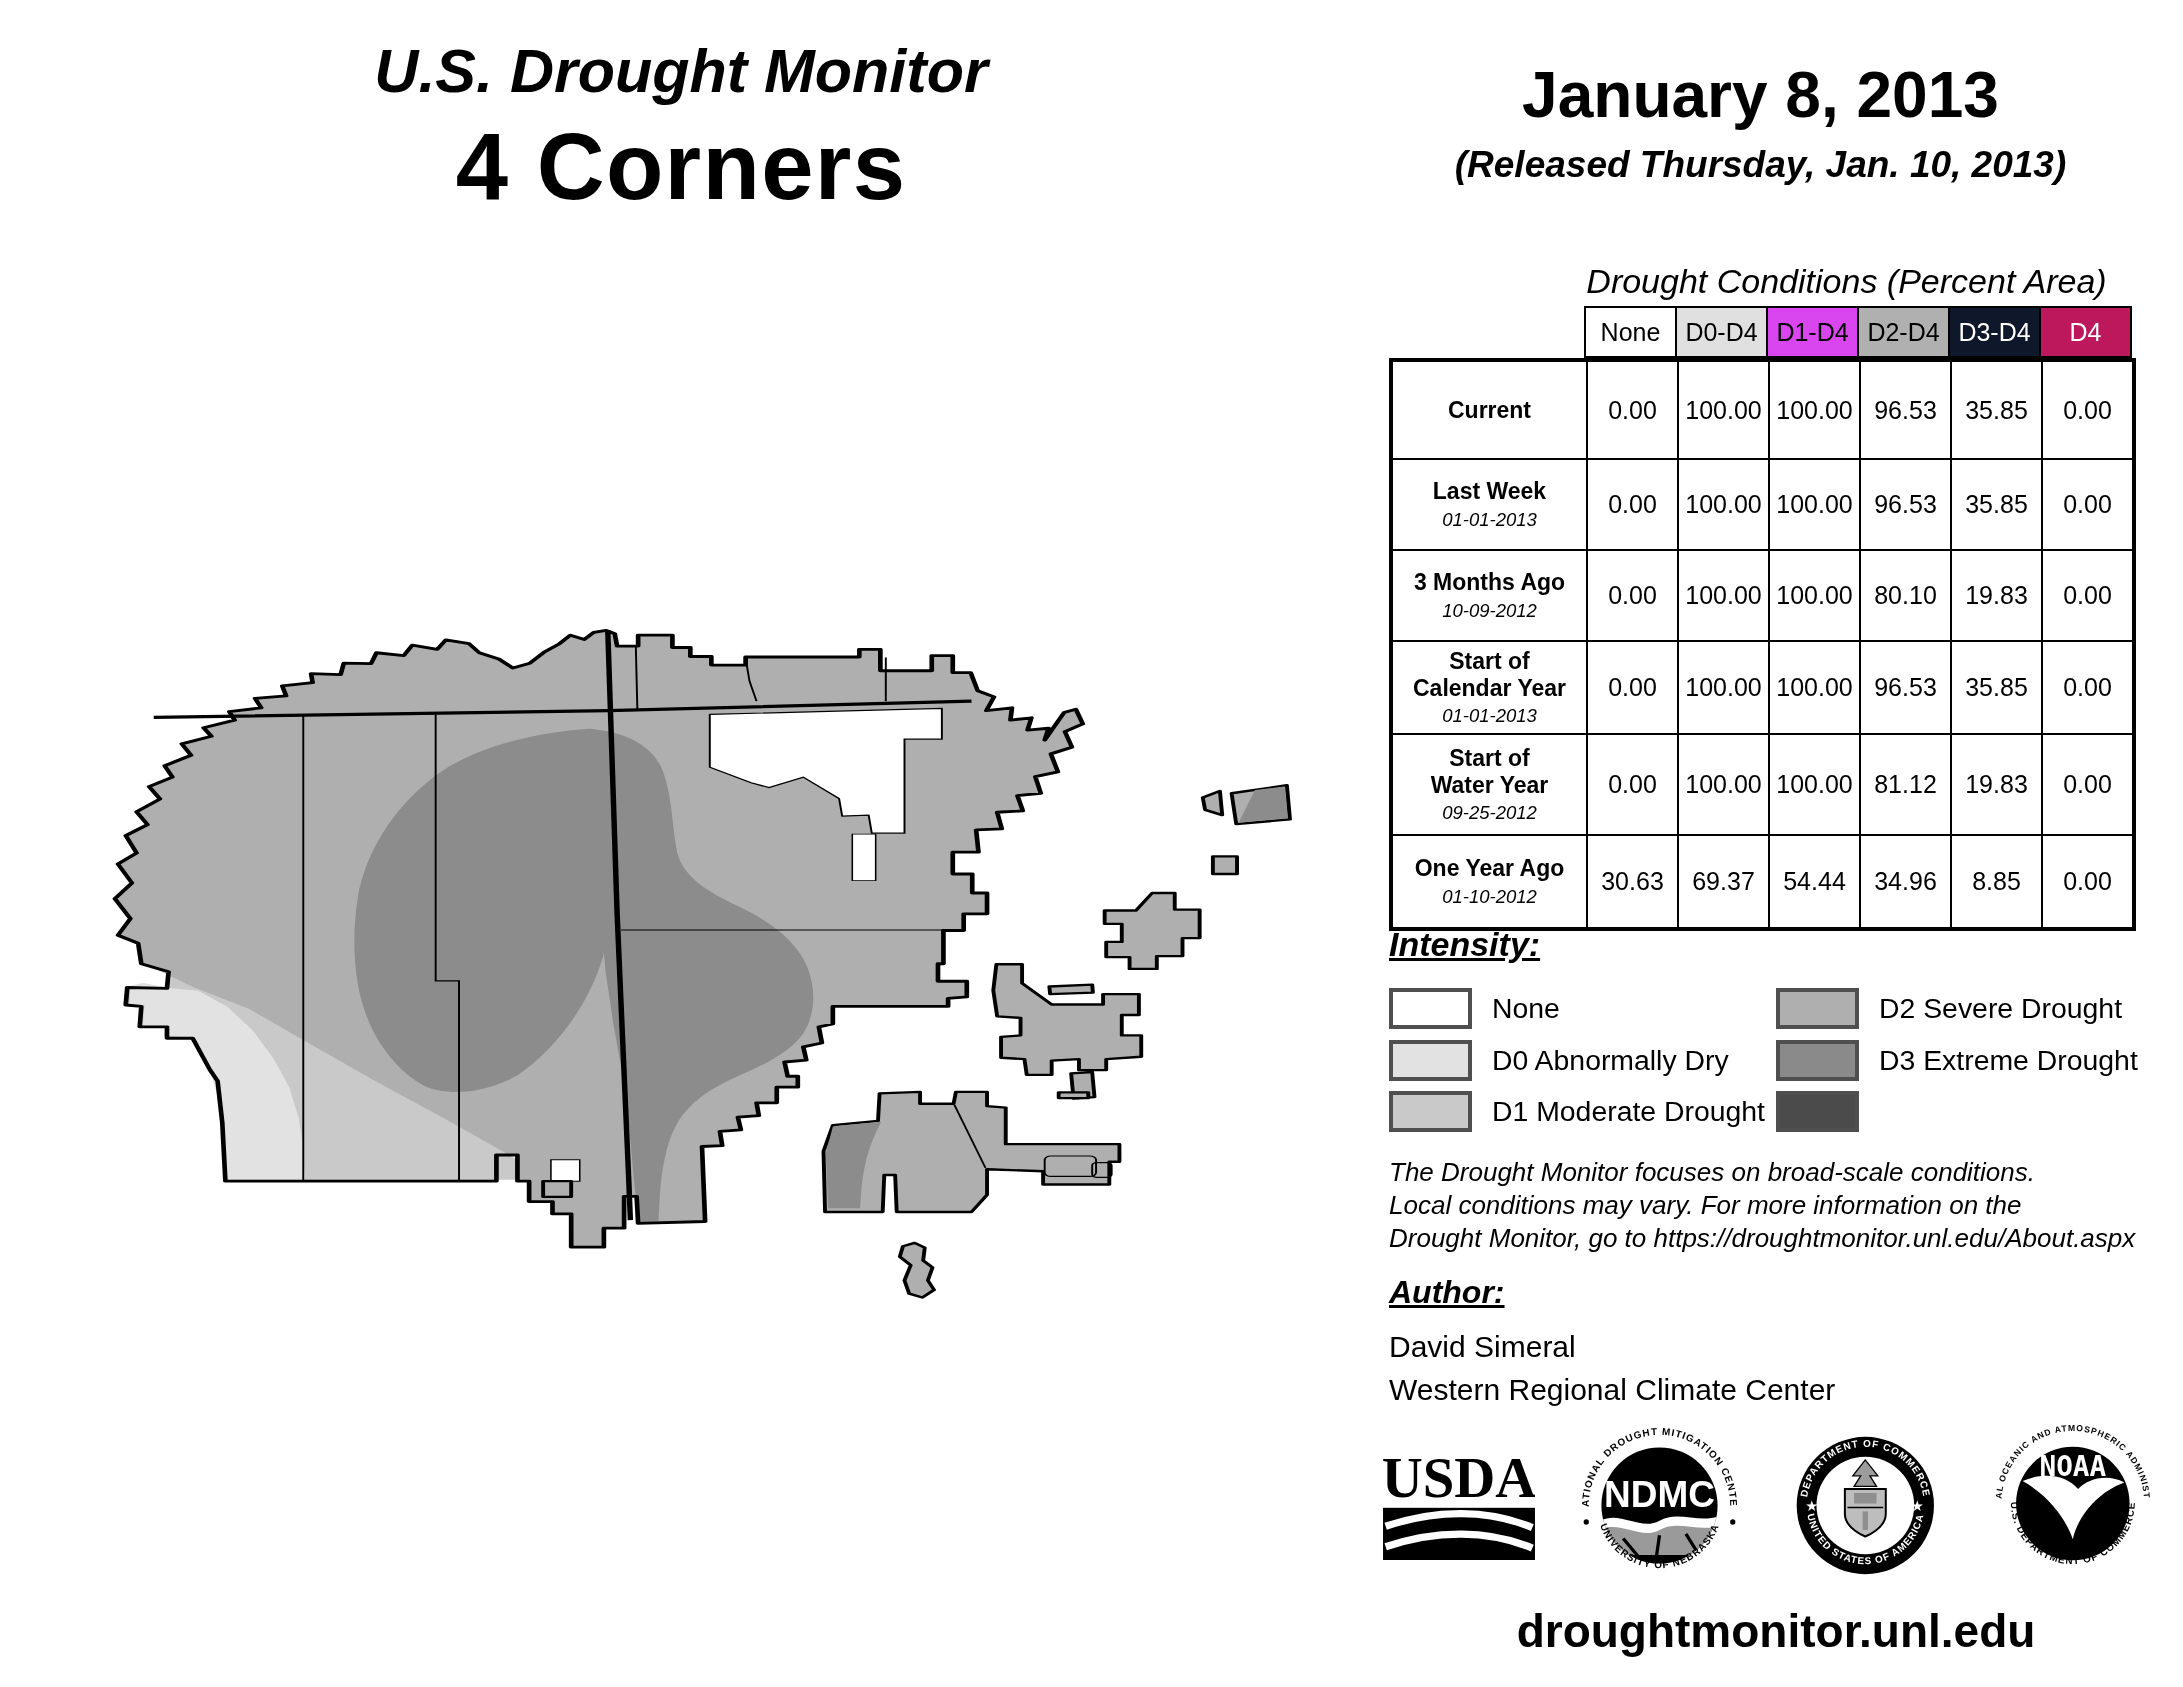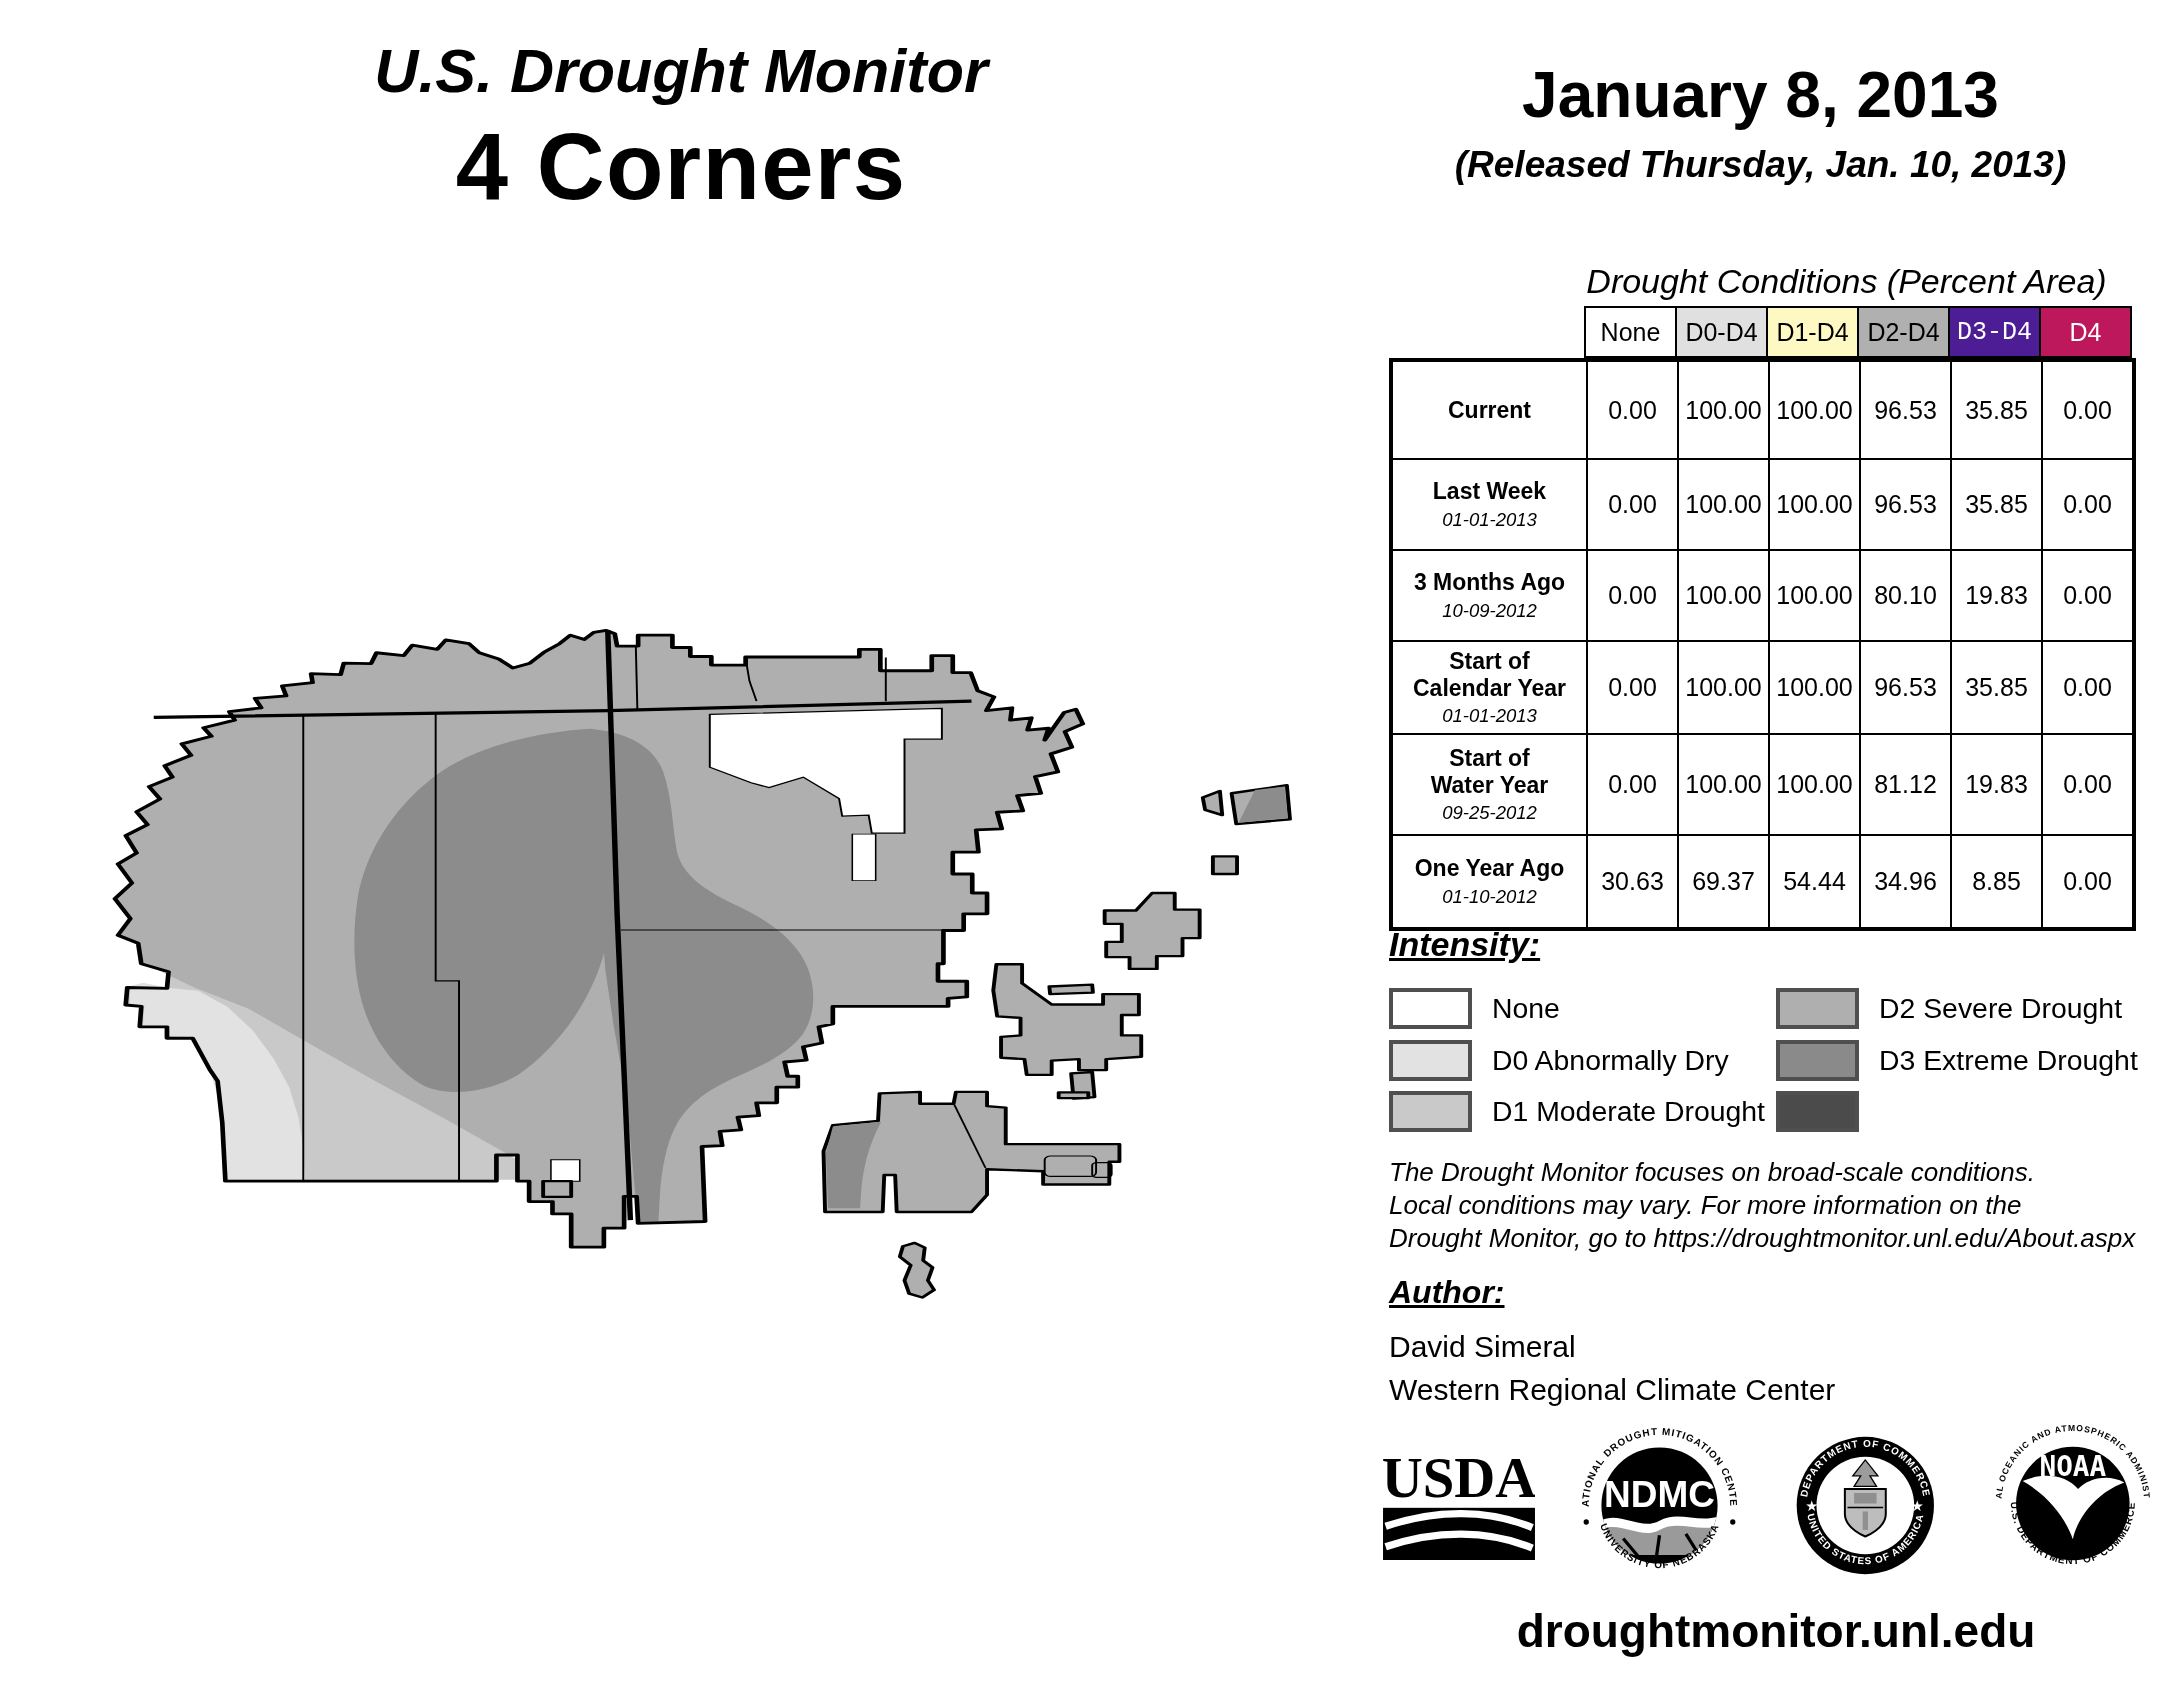--- a/index.html
+++ b/index.html
@@ -73,23 +73,23 @@
 </div>
 
 <div class="abs" id="table-title">Drought Conditions (Percent Area)</div>
 
 <div class="abs" id="drought-table">
   <table id="hdr-table">
     <tbody>
         <tr>
           <td style="background: rgb(255, 255, 255); color: rgb(0, 0, 0);">None</td>
           <td style="background: rgb(224, 224, 224); color: rgb(0, 0, 0);">D0-D4</td>
-          <td style="background: #fef9c3; color: rgb(0, 0, 0);">D1-D4</td>
+          <td style="background: #d946ef; color: rgb(0, 0, 0);">D1-D4</td>
           <td style="background: rgb(176, 176, 176); color: rgb(0, 0, 0); margin-left: 30px;">D2-D4</td>
-          <td style="background: #4c1d95; color: rgb(255, 255, 255); font-family: Liberation Mono, monospace;">D3-D4</td>
+          <td style="background: #0f172a; color: rgb(255, 255, 255);">D3-D4</td>
           <td style="background: #be185d; color: rgb(255, 255, 255);">D4</td>
         </tr>
       </tbody>
   </table>
   <table id="body-table">
     <tbody>
         <tr style="height: 99px;">
           <td class="rowlabel">
             <div class="rlbl">Current</div>
           </td>

